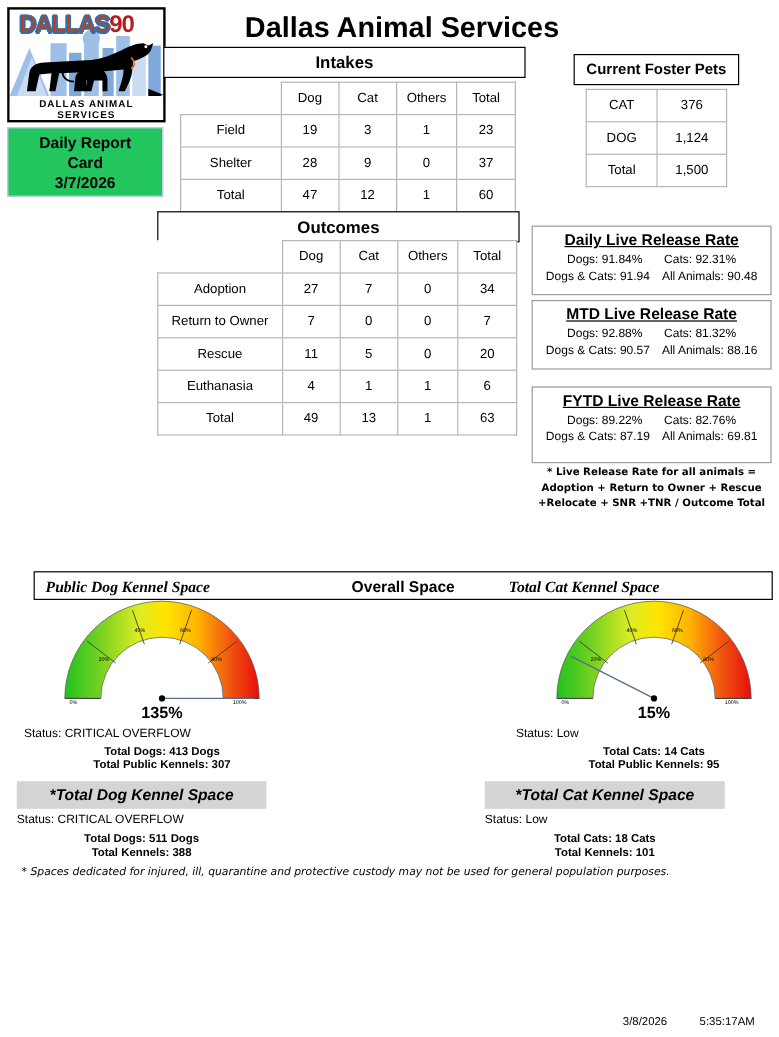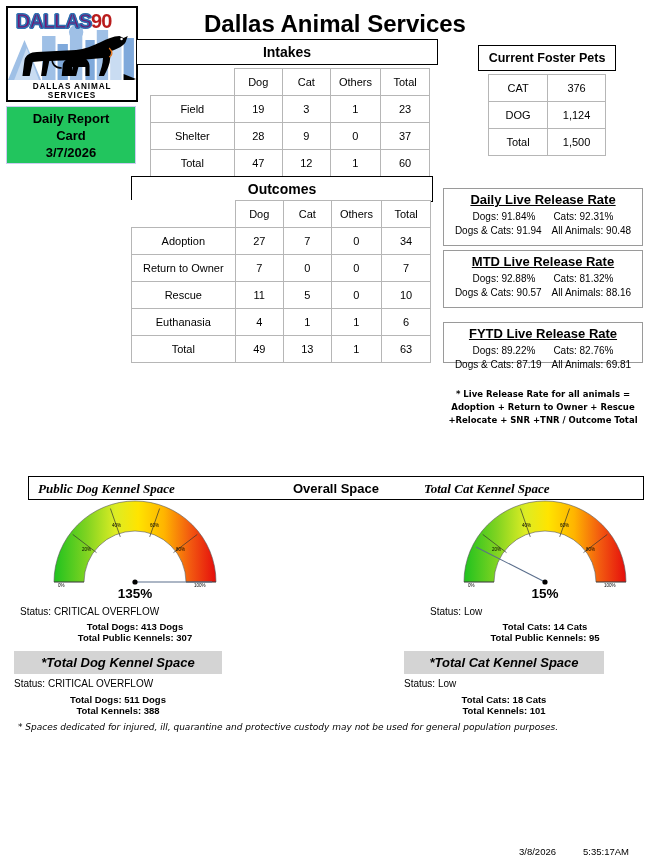--- a/index.html
+++ b/index.html
@@ -9,21 +9,21 @@
     color:#000;position:relative;overflow:hidden;
   }
   .page{position:relative;width:649px;height:864px;}
   .abs{position:absolute;}
 
   
   .logo-box{left:6px;top:6px;width:128px;height:92px;border:2px solid #000;background:#fff;overflow:hidden;}
   .logo-inner{position:relative;width:100%;height:100%;}
   .logo-city{position:absolute;left:0;top:14px;width:100%;height:58px;}
   .logo-word{position:absolute;left:8px;top:3px;font-size:20px;font-weight:bold;letter-spacing:-1px;line-height:20px;}
-  .logo-dallas{color:#701a75;-webkit-text-stroke:1.2px #2f6fb0;text-shadow:
+  .logo-dallas{color:#c2410c;-webkit-text-stroke:1.2px #2f6fb0;text-shadow:
       -1px 0 #2f6fb0,1px 0 #2f6fb0,0 -1px #2f6fb0,0 1px #2f6fb0;}
   .logo-90{color:#b91c1c;}
   .logo-caption{position:absolute;left:0;bottom:0;width:100%;text-align:center;
      font-size:8.2px;font-weight:bold;letter-spacing:.9px;color:#000;background:#fff;}
 
   
   .drc{left:6px;top:106px;width:128px;height:56px;background:#22c55e;border:1px solid #ccccf2;
        display:flex;flex-direction:column;align-items:center;justify-content:center;
        font-size:13px;font-weight:bold;line-height:17px;text-align:center;}
 
@@ -188,21 +188,21 @@
       <td>7</td>
       <td>0</td>
       <td>0</td>
       <td>7</td>
     </tr>
     <tr>
       <td class="rowhead">Rescue</td>
       <td>11</td>
       <td>5</td>
       <td>0</td>
-      <td>10</td>
+      <td>20</td>
     </tr>
     <tr>
       <td class="rowhead">Euthanasia</td>
       <td>4</td>
       <td>1</td>
       <td>1</td>
       <td>6</td>
     </tr>
     <tr>
       <td class="rowhead">Total</td>
@@ -231,21 +231,21 @@
     <div class="rr-row">
       <span>Dogs: 92.88%</span>
       <span>Cats: 81.32%</span>
     </div>
     <div class="rr-row2">
       <span>Dogs &amp; Cats: 90.57</span>
       <span>All Animals: 88.16</span>
     </div>
   </div>
 
-  <div class="abs rr" style="left:443px;top:322px;width:200px;height:41px;">
+  <div class="abs rr" style="left:443px;top:322px;width:200px;height:64px;">
     <div class="rr-title">FYTD Live Release Rate</div>
     <div class="rr-row">
       <span>Dogs: 89.22%</span>
       <span>Cats: 82.76%</span>
     </div>
     <div class="rr-row2">
       <span>Dogs &amp; Cats: 87.19</span>
       <span>All Animals: 69.81</span>
     </div>
   </div>

